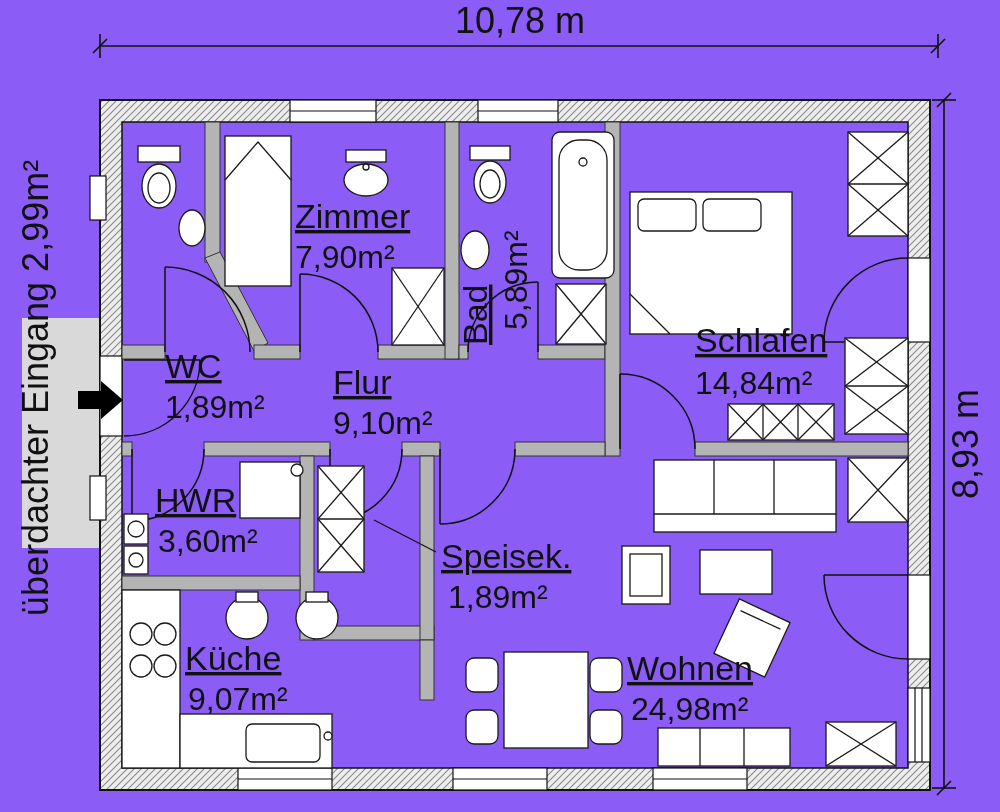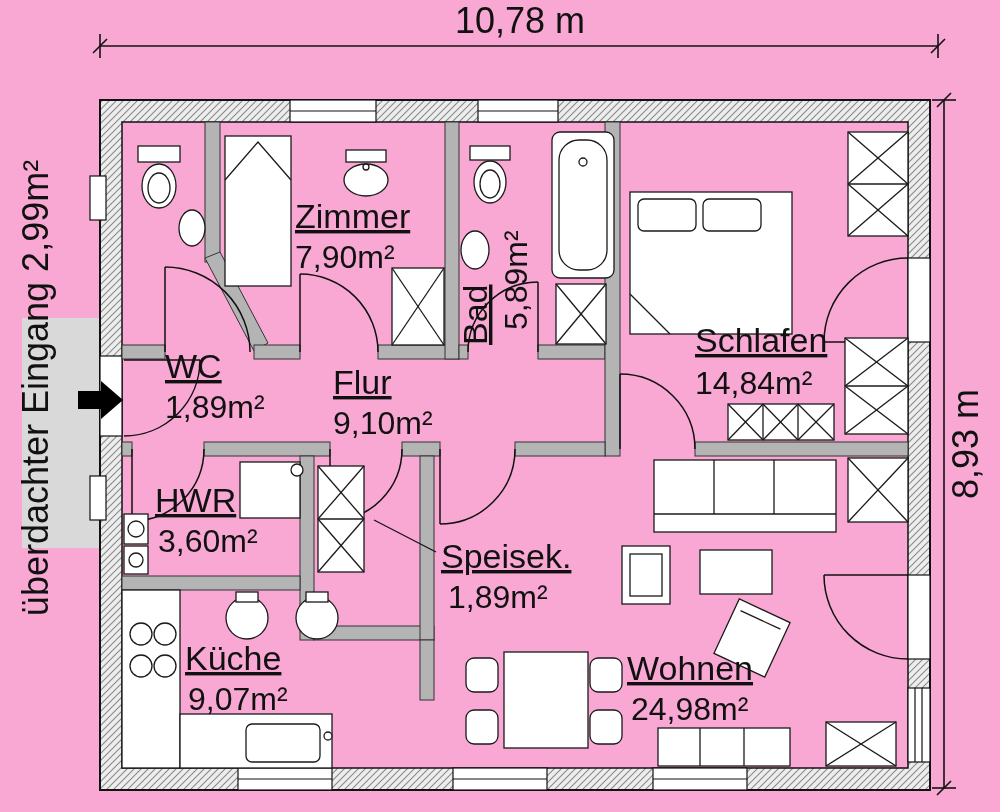--- a/index.html
+++ b/index.html
@@ -1,16 +1,16 @@
 <!DOCTYPE html>
 <html><head>
 <meta charset="utf-8">
 <style>
   html,body{margin:0;padding:0;background:#fff;}
-  .stage{position:relative;width:1000px;height:812px;background:#f9a8d4;overflow:hidden;}
+  .stage{position:relative;width:1000px;height:812px;background:#8b5cf6;overflow:hidden;}
   svg{position:absolute;left:0;top:0;}
   text{font-family:"Liberation Sans","DejaVu Sans",sans-serif;fill:#111;}
   .room-name{font-size:34px;text-decoration:underline;}
   .room-area{font-size:32px;}
   .dim-text{font-size:36px;}
   .entrance-text{font-size:36px;}
 </style>
 </head>
 <body>
 

